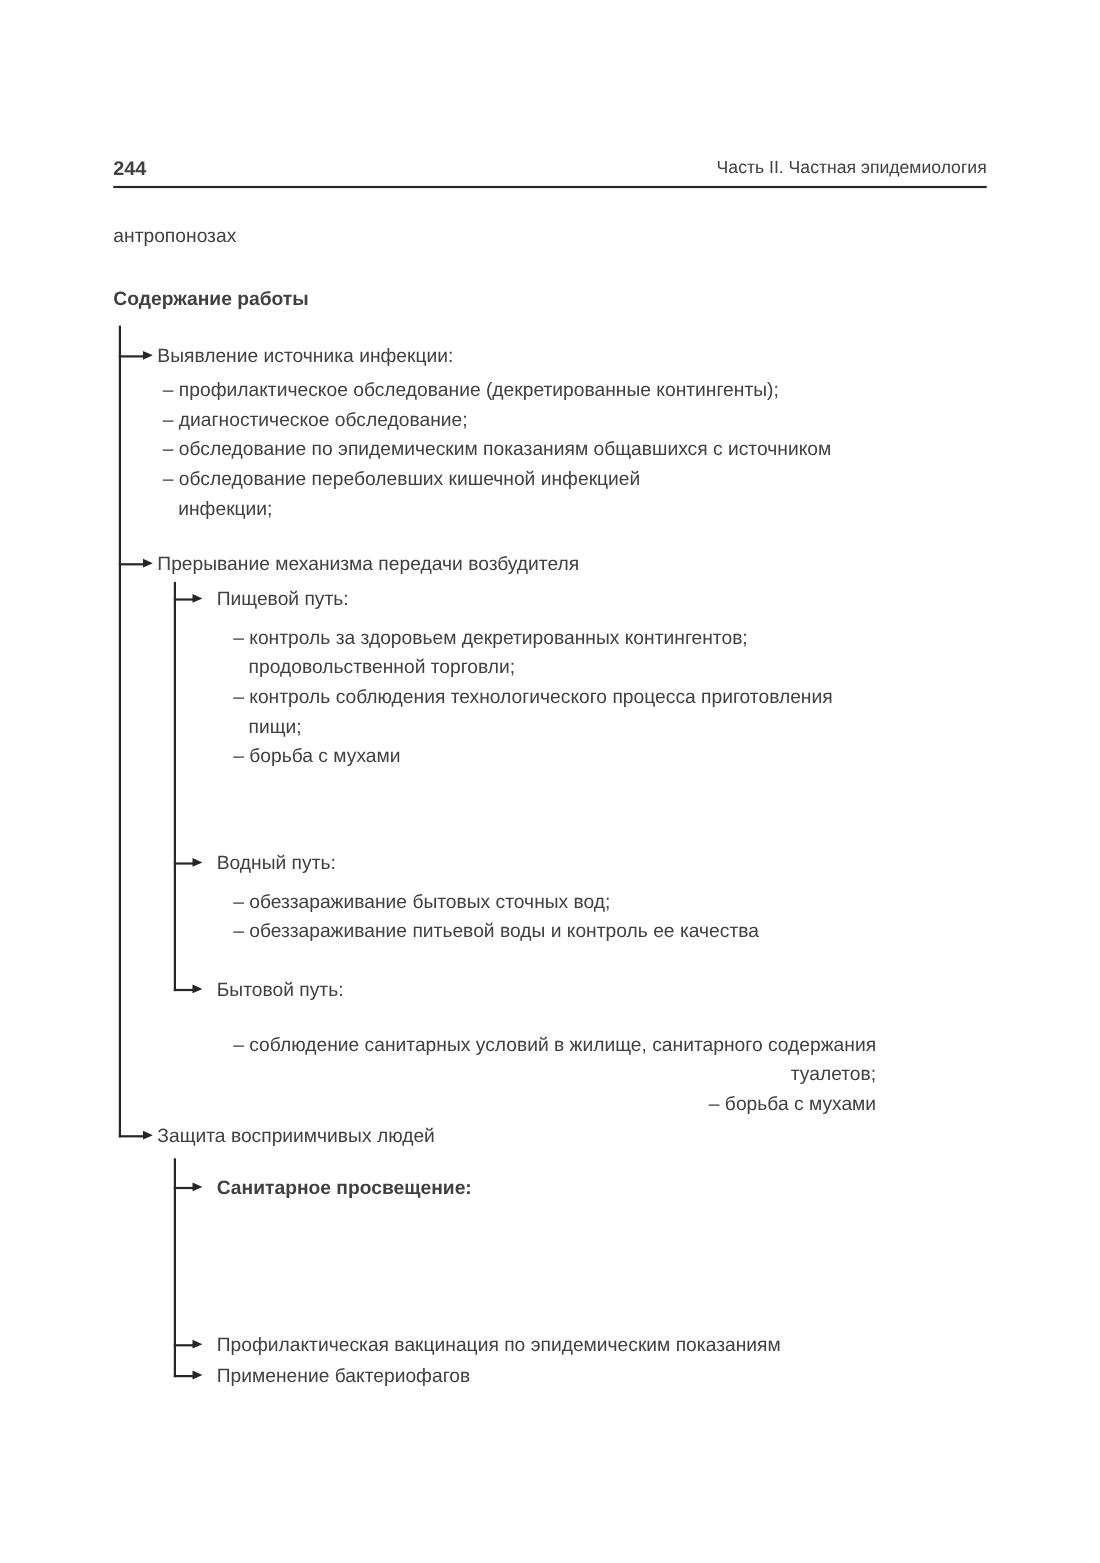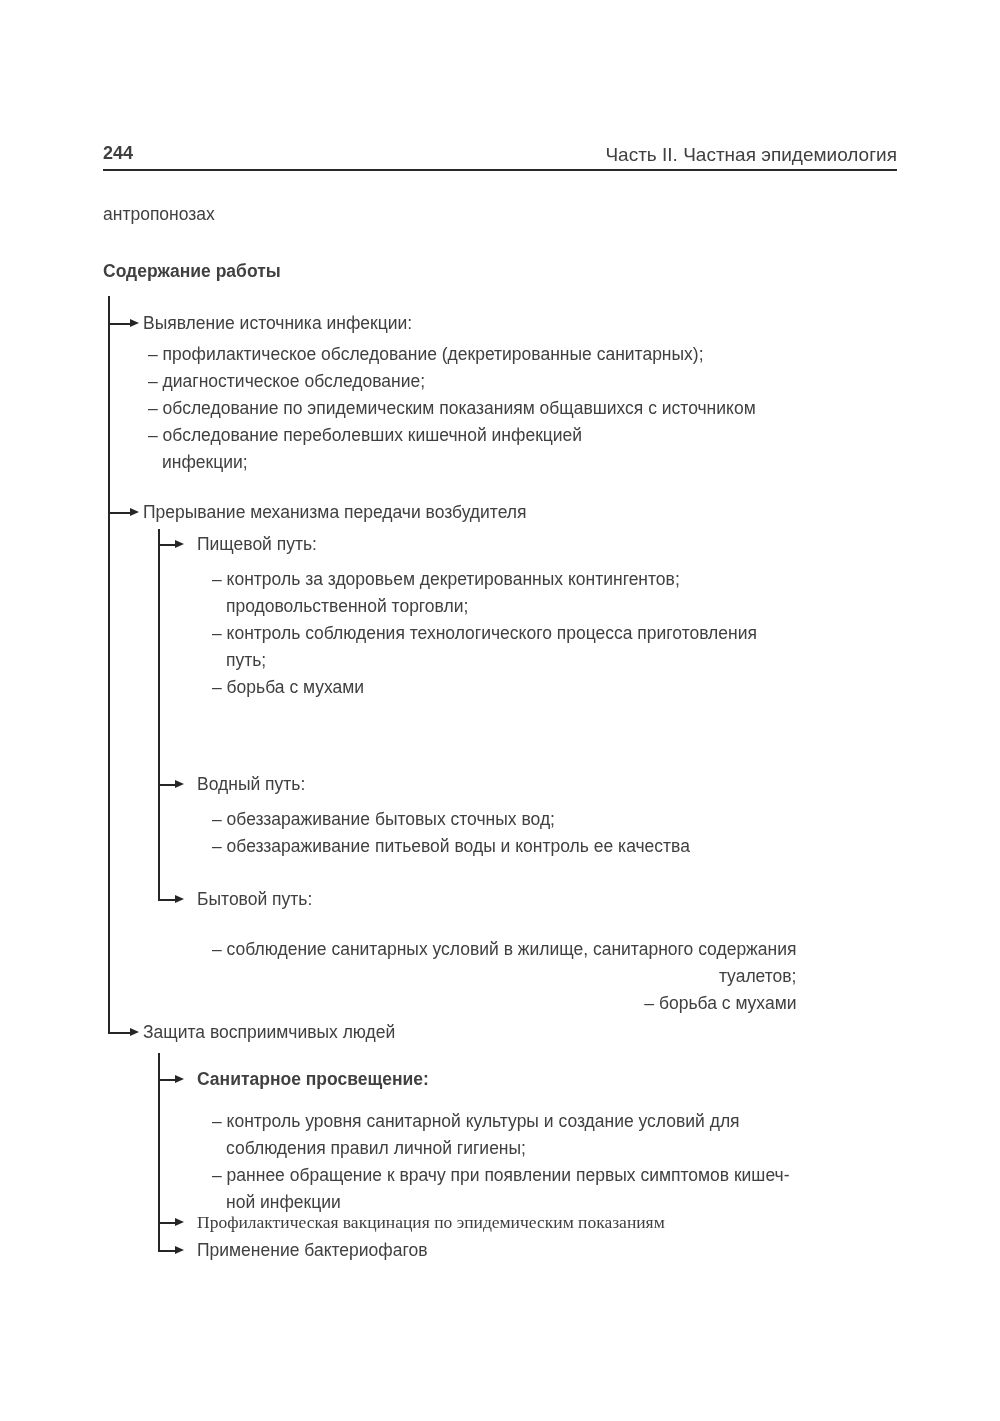--- a/index.html
+++ b/index.html
@@ -10,21 +10,21 @@
     font-family:"Liberation Sans", sans-serif;
     color:#404040;
     overflow:hidden;
     margin-top:48px;
   }
   .abs{position:absolute;}
   .nowrap{white-space:nowrap;}
 
   
   .page-number{left:103px;top:95px;font-size:18px;font-weight:bold;}
-  .chapter{right:103px;top:96px;font-size:19px;text-align:center;}
+  .chapter{right:103px;top:96px;font-size:16px;text-align:center;}
   .header-rule{left:103px;top:121px;width:794px;height:2px;background:#2a2a2a;}
 
   
   .scheme{left:103px;top:154px;font-size:17.5px;line-height:25px;}
   .scheme .lbl{font-weight:bold;margin-right:5px;}
   .subtitle{left:103px;top:213px;font-size:17.5px;font-weight:bold;}
 
   
   .h-title{font-size:17.5px;line-height:27px;height:27px;white-space:nowrap;}
   .items{font-size:17.5px;}
@@ -78,46 +78,40 @@
   <div class="hline" style="left:158px;top:1202px;width:18px;"></div>
   <div class="tri" style="left:175px;top:1198px;"></div>
 
   <div class="abs h-title" style="left:143px;top:262px;">Выявление источника инфекции:</div>
   <div class="abs h-title" style="left:143px;top:451px;">Прерывание механизма передачи возбудителя</div>
   <div class="abs h-title" style="left:197px;top:483px;">Пищевой путь:</div>
   <div class="abs h-title" style="left:197px;top:723px;">Водный путь:</div>
   <div class="abs h-title" style="left:197px;top:838px;">Бытовой путь:</div>
   <div class="abs h-title" style="left:143px;top:971px;">Защита восприимчивых людей</div>
   <div class="abs h-title" style="left:197px;top:1018px;font-weight:bold;">Санитарное просвещение:</div>
-  <div class="abs h-title" style="left:197px;top:1161px;font-family:Liberation Serif, serif;">Профилактическая вакцинация по эпидемическим показаниям</div>
+  <div class="abs h-title" style="left:197px;top:1161px;">Профилактическая вакцинация по эпидемическим показаниям</div>
   <div class="abs h-title" style="left:197px;top:1189px;">Применение бактериофагов</div>
 
   <div class="abs items" style="left:148px;top:293px;">
-      <div class="line">– профилактическое обследование (декретированные санитарных);</div>
+      <div class="line">– профилактическое обследование (декретированные контингенты);</div>
       <div class="line">– диагностическое обследование;</div>
       <div class="line">– обследование по эпидемическим показаниям общавшихся с источником</div>
       <div class="line">– обследование переболевших кишечной инфекцией</div>
       <div class="line cont">инфекции;</div>
     </div>
   <div class="abs items" style="left:212px;top:518px;">
       <div class="line">– контроль за здоровьем декретированных контингентов;</div>
       <div class="line cont">продовольственной торговли;</div>
       <div class="line">– контроль соблюдения технологического процесса приготовления</div>
-      <div class="line cont">путь;</div>
+      <div class="line cont">пищи;</div>
       <div class="line">– борьба с мухами</div>
     </div>
   <div class="abs items" style="left:212px;top:758px;">
       <div class="line">– обеззараживание бытовых сточных вод;</div>
       <div class="line">– обеззараживание питьевой воды и контроль ее качества</div>
     </div>
   <div class="abs items" style="left:212px;top:888px;text-align:right;">
       <div class="line">– соблюдение санитарных условий в жилище, санитарного содержания</div>
       <div class="line cont">туалетов;</div>
       <div class="line">– борьба с мухами</div>
     </div>
-  <div class="abs items" style="left:212px;top:1060px;">
-      <div class="line">– контроль уровня санитарной культуры и создание условий для</div>
-      <div class="line cont">соблюдения правил личной гигиены;</div>
-      <div class="line">– раннее обращение к врачу при появлении первых симптомов кишеч-</div>
-      <div class="line cont">ной инфекции</div>
-    </div>
 
 </div>
 
 </body></html>

